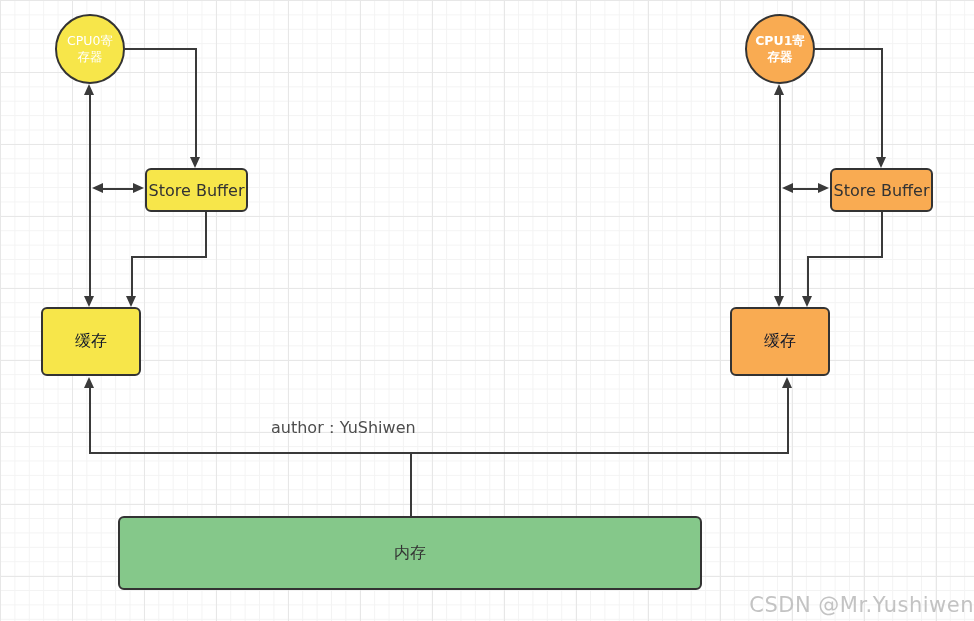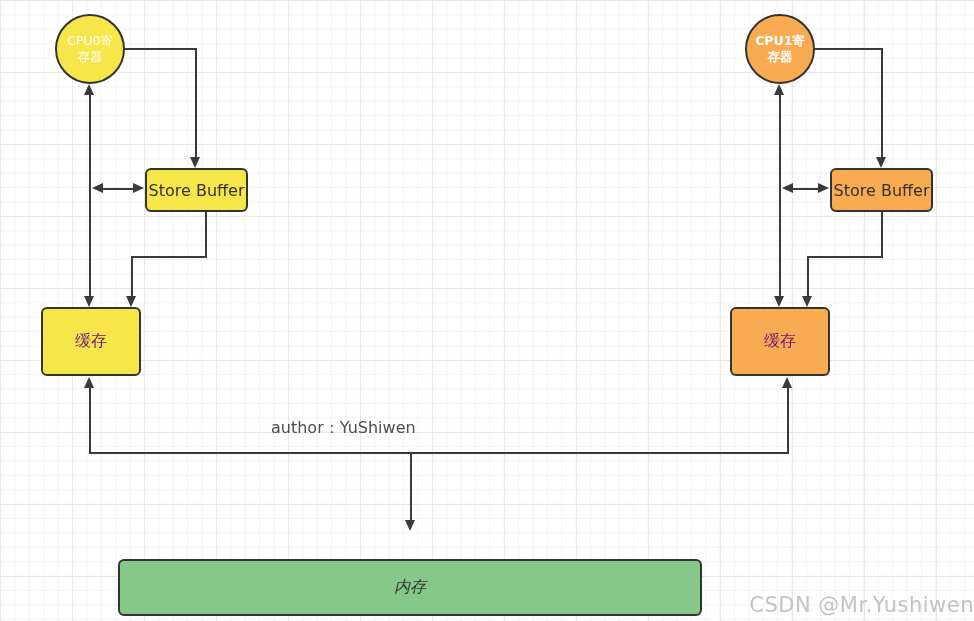--- a/index.html
+++ b/index.html
@@ -17,21 +17,21 @@
     font-family:"DejaVu Sans","Liberation Sans",sans-serif;
   }
   .node{
     position:absolute;box-sizing:border-box;
     border:2.5px solid #333333;
     display:flex;align-items:center;justify-content:center;
     text-align:center;font-size:16px;color:#333333;
   }
   .rect{border-radius:6px;}
   .circle{border-radius:50%;flex-direction:column;font-size:12.5px;color:#ffffff;line-height:1.3;}
-  .white-label{color:#701a75;}
+  .white-label{color:#0f172a;}
   .hline,.vline{position:absolute;background:#3a3a3a;}
   .hline{height:2px;}
   .vline{width:2px;}
   .ah{position:absolute;width:0;height:0;}
   .ah-down{border-left:5.5px solid transparent;border-right:5.5px solid transparent;border-top:11px solid #3a3a3a;}
   .ah-up{border-left:5.5px solid transparent;border-right:5.5px solid transparent;border-bottom:11px solid #3a3a3a;}
   .ah-left{border-top:5.5px solid transparent;border-bottom:5.5px solid transparent;border-right:11px solid #3a3a3a;}
   .ah-right{border-top:5.5px solid transparent;border-bottom:5.5px solid transparent;border-left:11px solid #3a3a3a;}
   .author-note{position:absolute;left:271px;top:418px;font-size:16px;color:#4d4d4d;}
   .watermark{position:absolute;right:0;top:593px;font-size:21px;color:#c3c3c3;letter-spacing:0.5px;}
@@ -104,20 +104,20 @@
     <span class="white-label">缓存</span>
   </div>
 
   <div class="ah ah-up" style="left:782px;top:377px;"></div>
   <div class="vline" style="left:787px;top:387px;height:66px;"></div>
 
   <div class="hline" style="left:89px;top:452px;width:700px;"></div>
   <div class="vline" style="left:410px;top:453px;height:68px;"></div>
   <div class="ah ah-down" style="left:405px;top:520px;"></div>
 
-  <div class="node rect" style="left: 118px; top: 559px; width: 584px; height: 57px; background-color: rgb(133, 200, 138); font-style: italic;">
+  <div class="node rect" style="left: 118px; top: 516px; width: 584px; height: 74px; background-color: rgb(133, 200, 138);">
     <span>内存</span>
   </div>
 
   <div class="author-note">author：YuShiwen</div>
   <div class="watermark">CSDN @Mr.Yushiwen</div>
 
 </div>
 
 </body></html>

